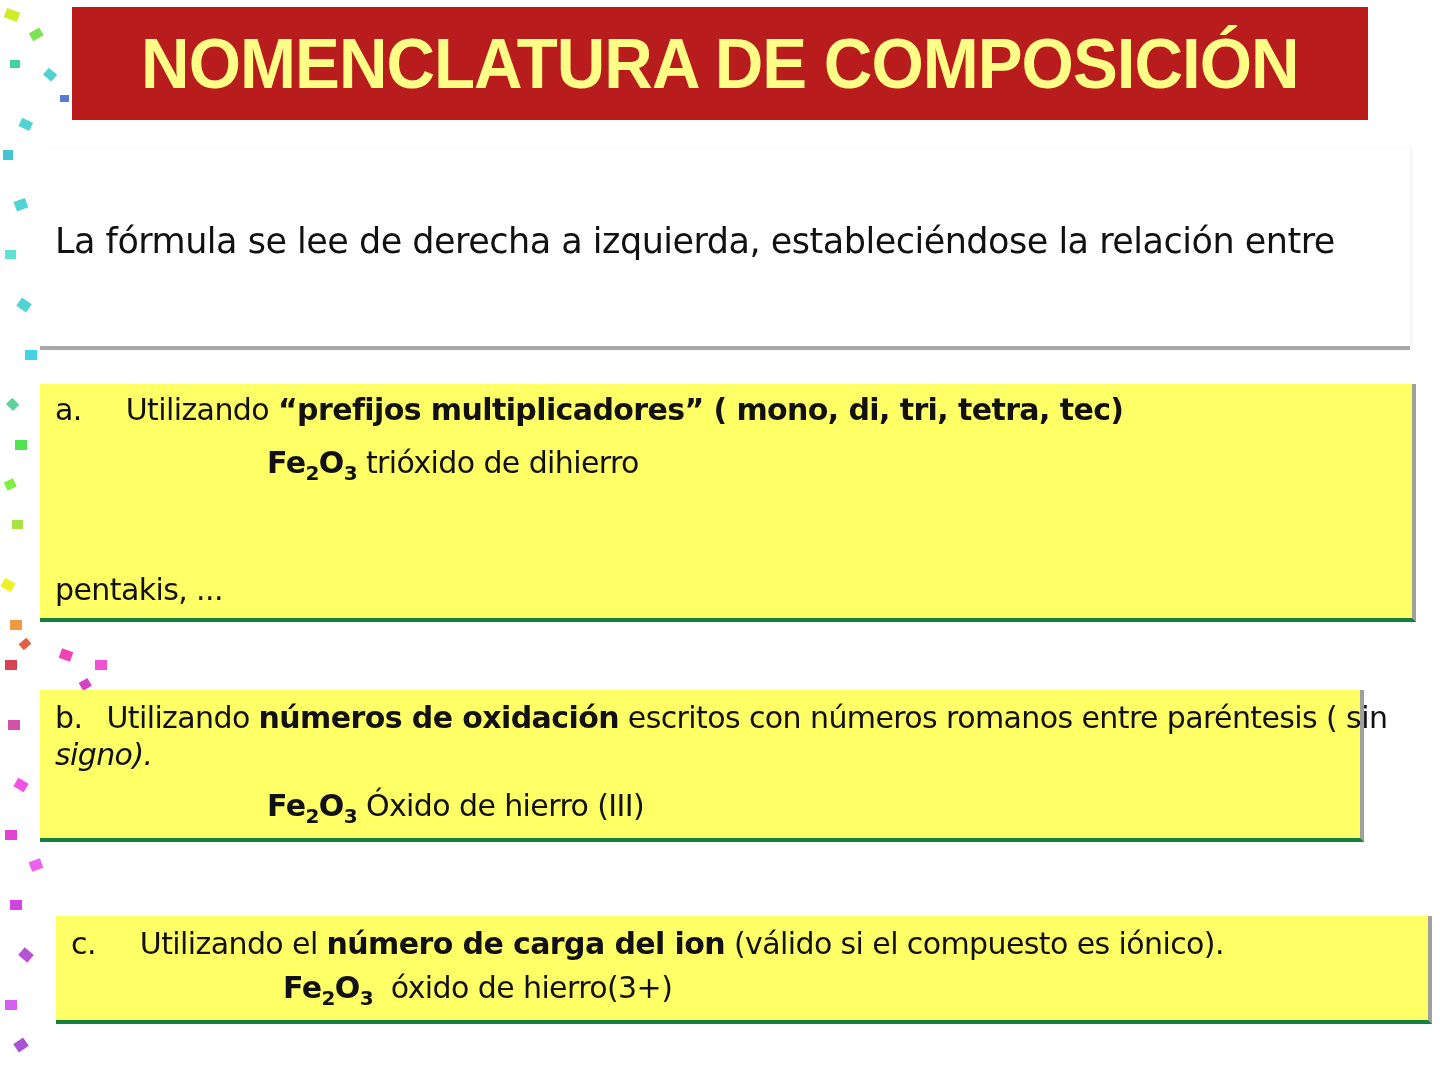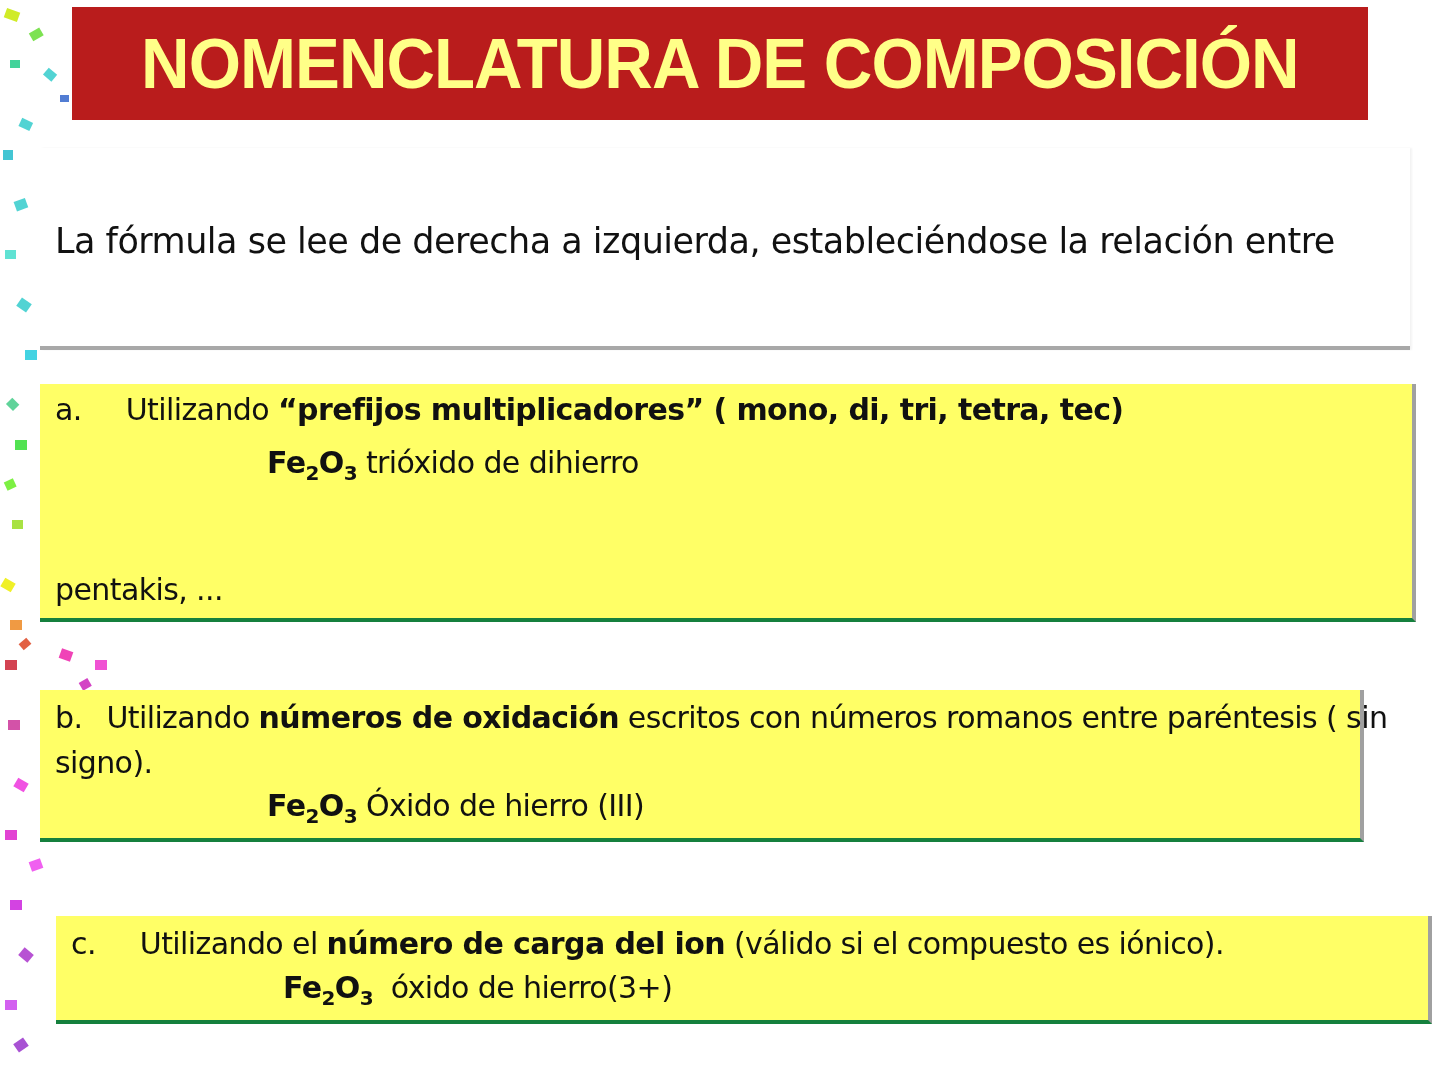--- a/index.html
+++ b/index.html
@@ -90,21 +90,21 @@
   <div class="formula" style="top:61px;">
     <b><span>Fe</span><sub>2</sub><span>O</span><sub>3</sub></b><span> trióxido de dihierro</span>
   </div>
   <div class="line" style="top:188px;">pentakis, ...</div>
 </div>
 
 <div class="yellow-box" style="top:690px; width:1324px; height:152px;">
   <div class="line" style="top:10px;">
     <span>b.</span><span style="display:inline-block;width:24px;"></span><span>Utilizando </span><b>números de oxidación</b><span> escritos con números romanos entre paréntesis ( sin</span>
   </div>
-  <div class="line" style="top:55px;">signo).</div>
+  <div class="line" style="top:47px;font-style:italic;">signo).</div>
   <div class="formula" style="top:98px;text-align:center;">
     <b><span>Fe</span><sub>2</sub><span>O</span><sub>3</sub></b><span> Óxido de hierro (III)</span>
   </div>
 </div>
 
 <div class="yellow-box" style="top:916px; width:1376px; height:108px;margin-left:16px;">
   <div class="line" style="top:10px;">
     <span>c.</span><span style="display:inline-block;width:44px;"></span><span>Utilizando el </span><b>número de carga del ion</b><span> (válido si el compuesto es iónico).</span>
   </div>
   <div class="formula" style="top:54px;">

